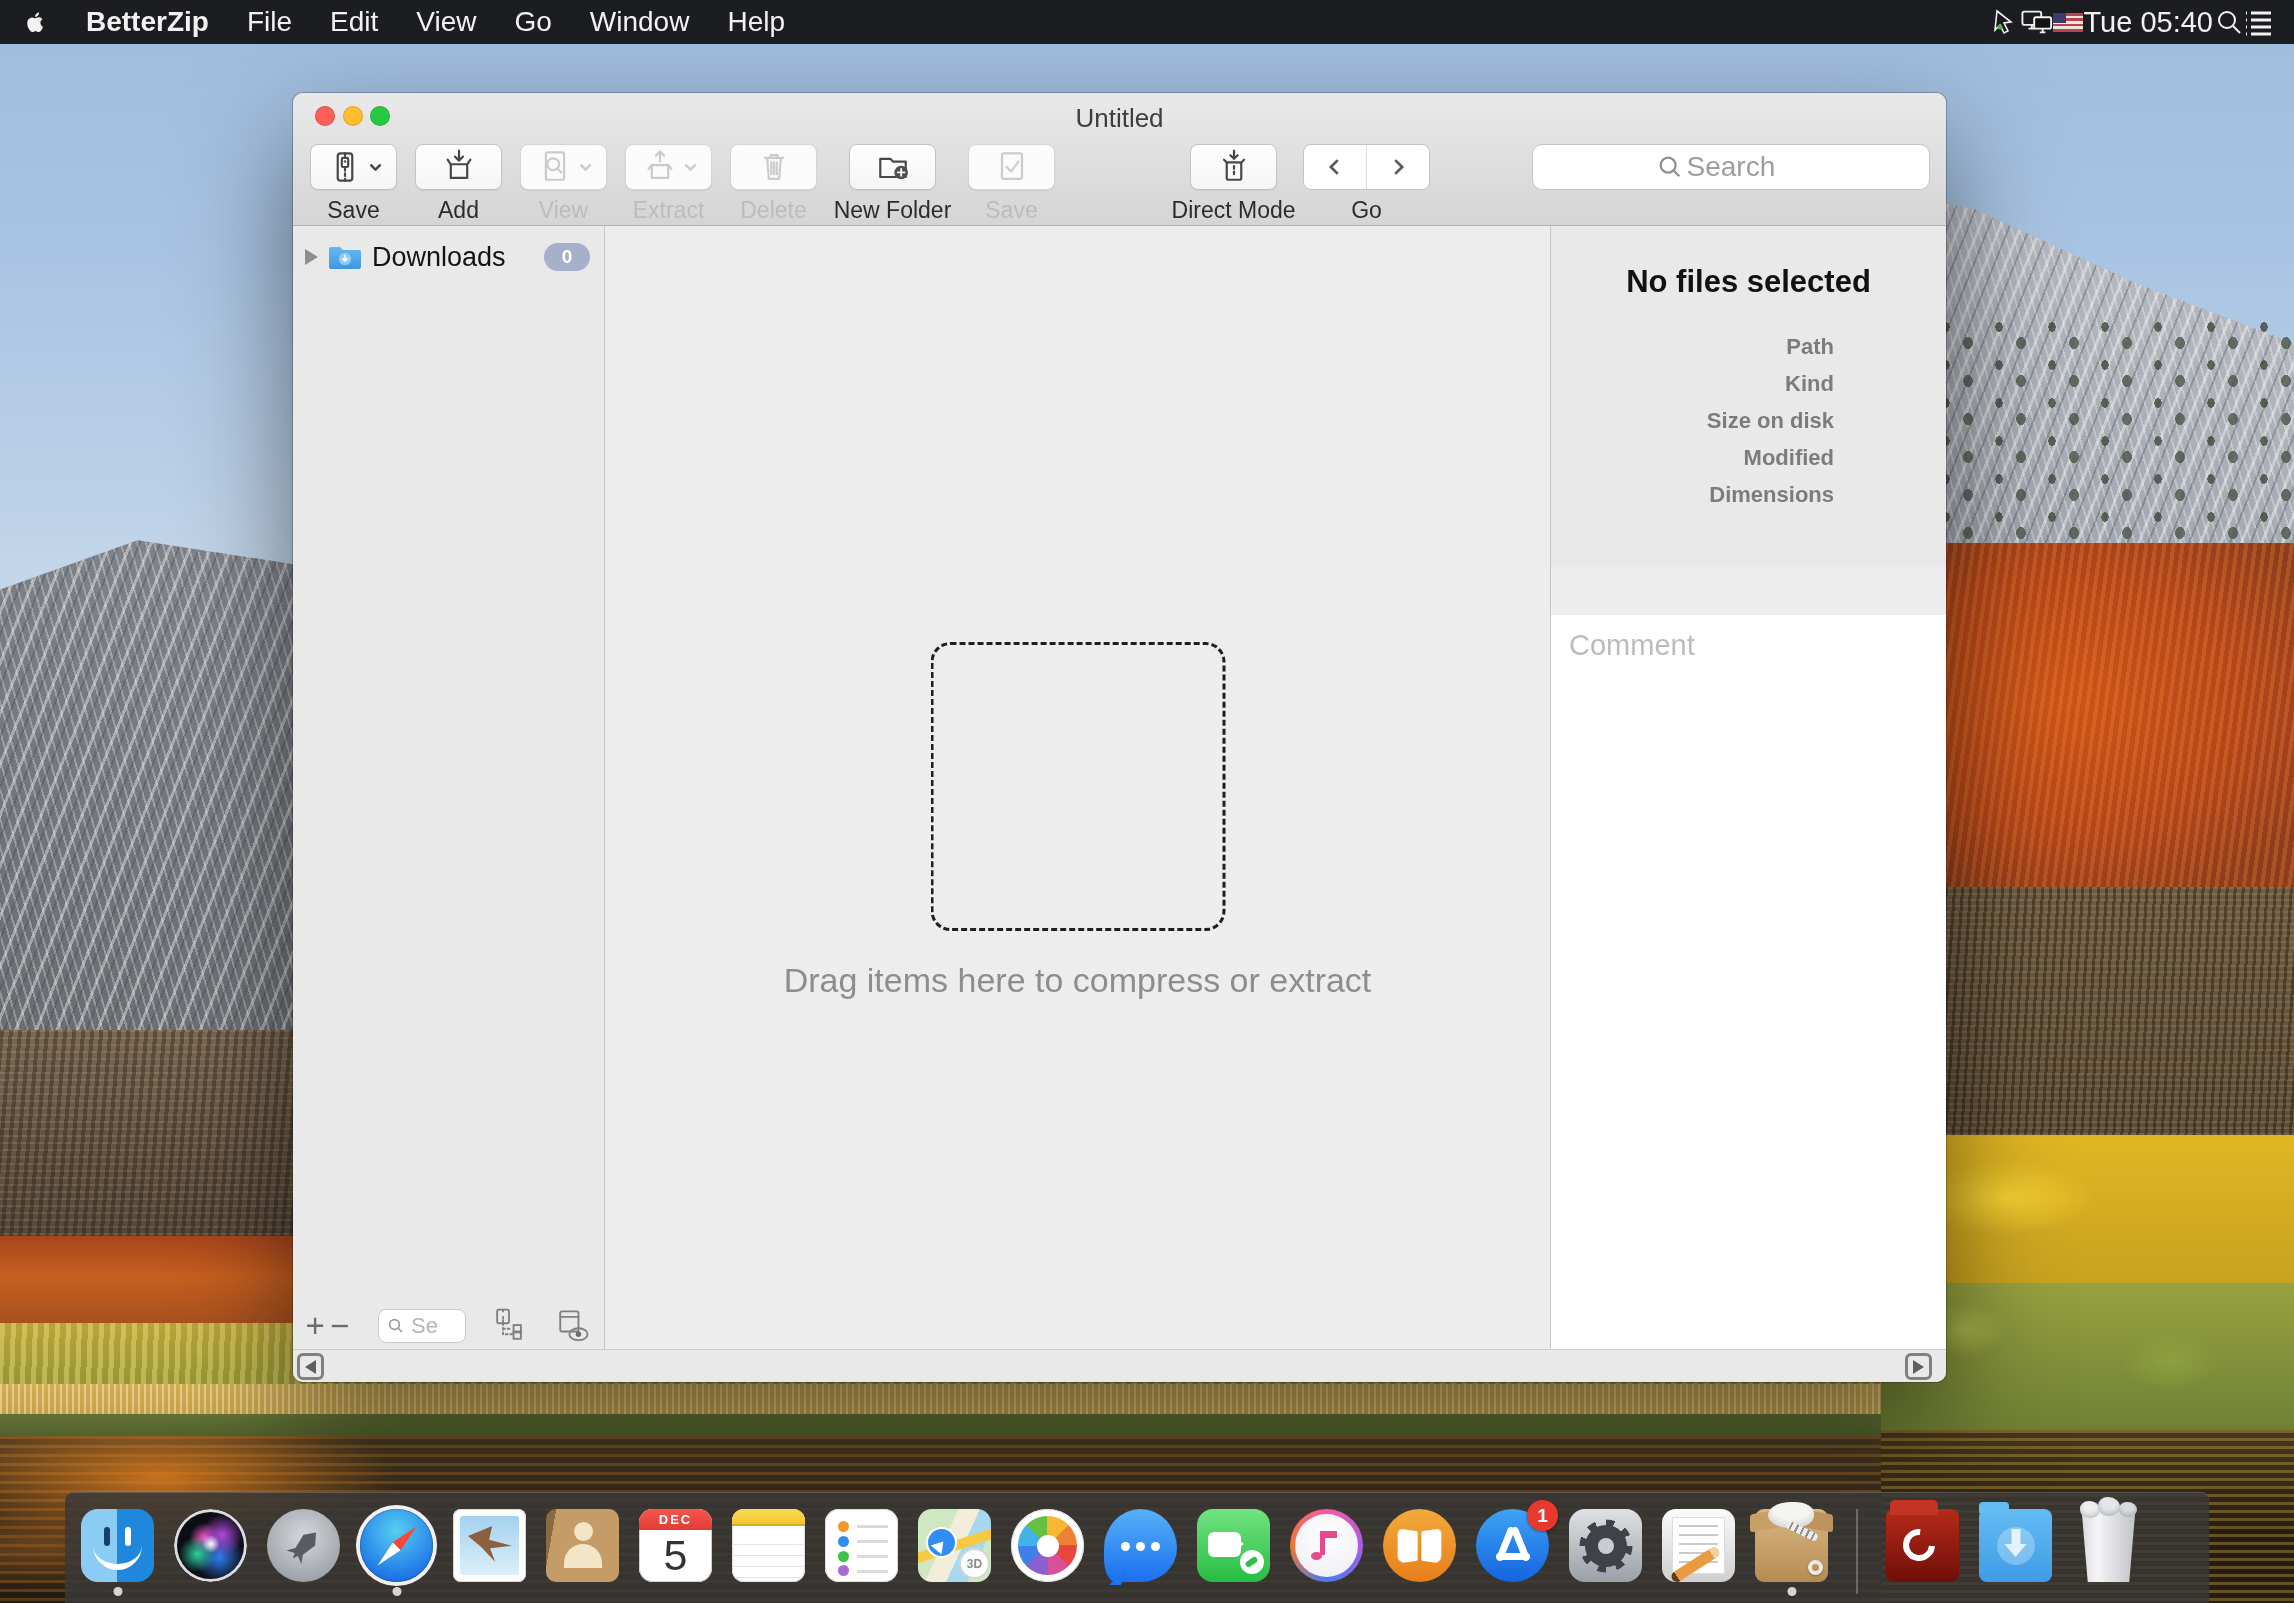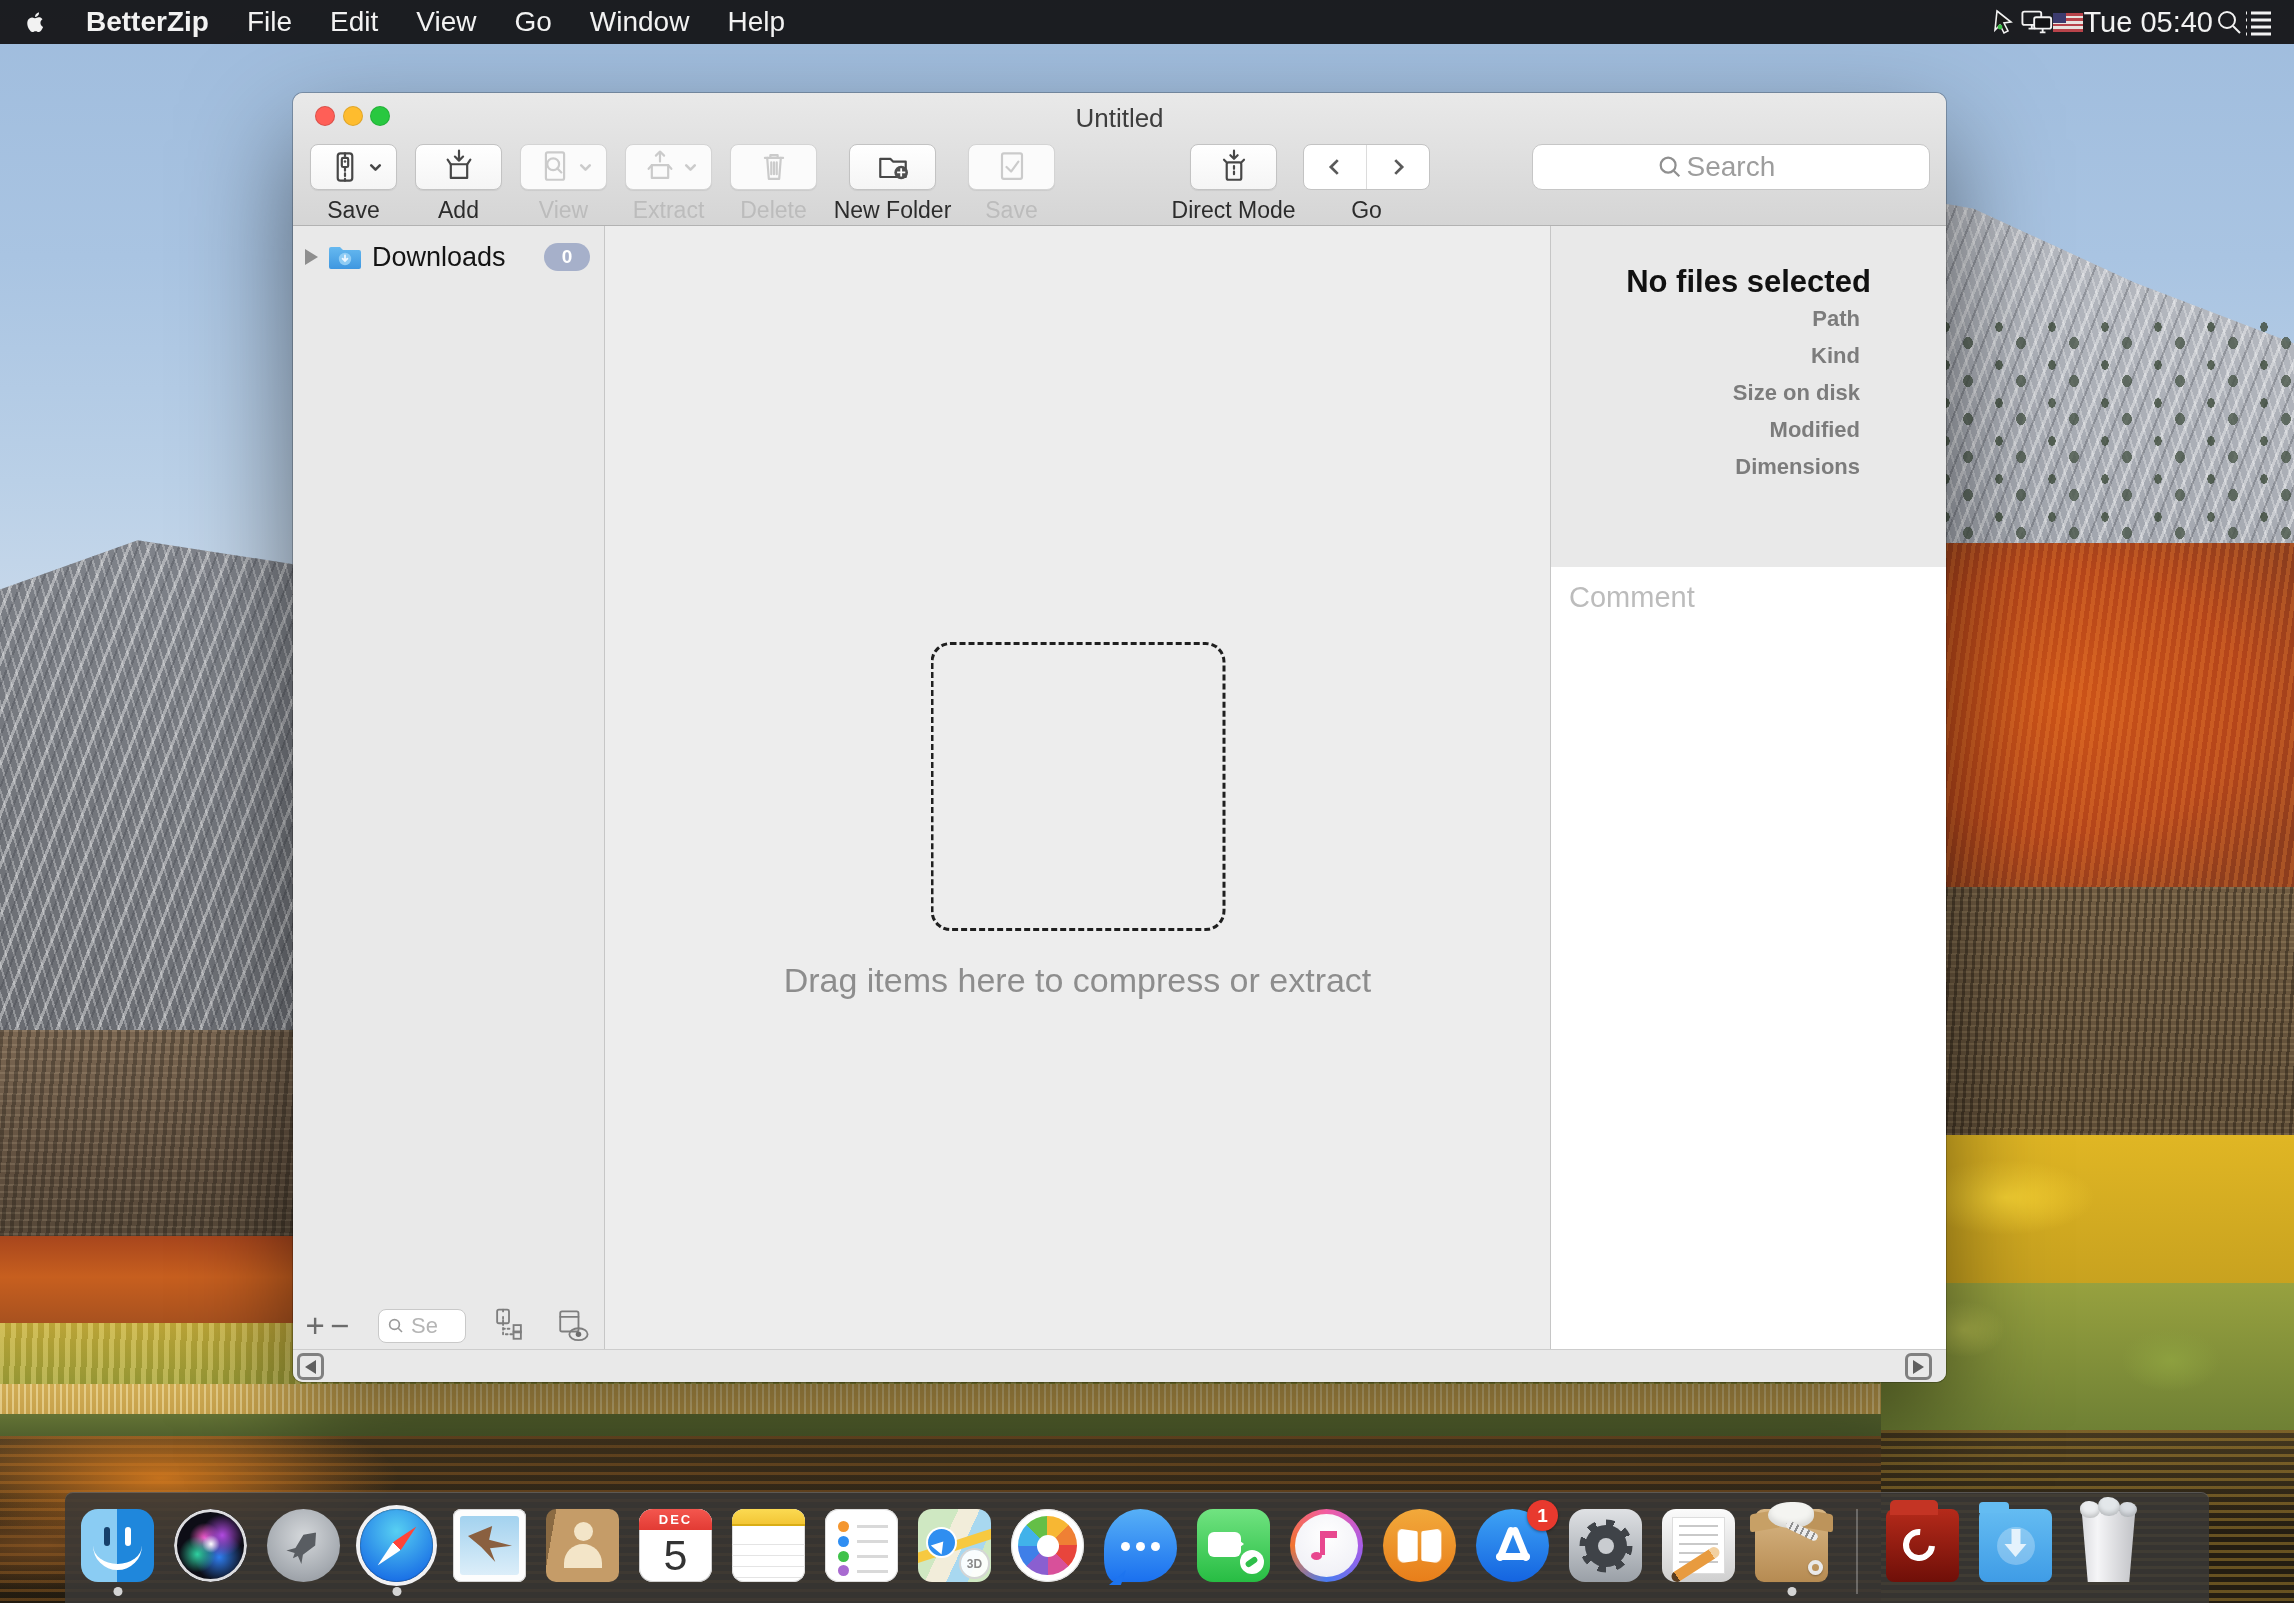--- a/index.html
+++ b/index.html
@@ -151,24 +151,24 @@
   .sb-ic .s { fill:none; stroke:#7e7e7e; stroke-width:2; stroke-linecap:round; }
 
   
   .main { flex:1; position:relative; background:#ededed; }
   .dropzone { position:absolute; left:50%; top:416px; transform:translateX(-50%);
     width:295px; height:289px; border:3px dashed #1f1f1f; border-radius:20px; }
   .drophint { position:absolute; left:0; right:0; top:735px; text-align:center;
     font-size:34px; color:#8d8d8d; }
 
   
-  .inspector { width:396px; border-left:1px solid #c6c6c6; display:flex; flex-direction:column; }
+  .inspector { width:396px; border-left:1px solid #c6c6c6; display:flex; flex-direction:column;gap:48px; }
   .insp-info { height:341px; background:#e9e9e9; }
   .insp-heading { margin-top:38px; text-align:center; font-size:31px; font-weight:bold; color:#111; }
-  .insp-fields { padding-right:86px; }
+  .insp-fields { margin-top:28px; padding-right:112px; }
   .insp-field { text-align:right; font-size:22px; font-weight:bold; color:#7c7c7c; line-height:37px; }
   .insp-comment { flex:1; background:#fff; padding:14px 18px; }
   .comment-ph { font-size:29px; color:#bcbcbc; }
 
   
   .bottomstrip { height:33px; background:#e9e9e9; border-top:1px solid #cdcdcd;
     border-radius:0 0 10px 10px; position:relative; }
   .scrollbtn { position:absolute; top:3px; width:27px; height:27px; border:3px solid #808080;
     border-radius:6px; display:flex; align-items:center; justify-content:center; }
   .scrollbtn.left { left:4px; }

